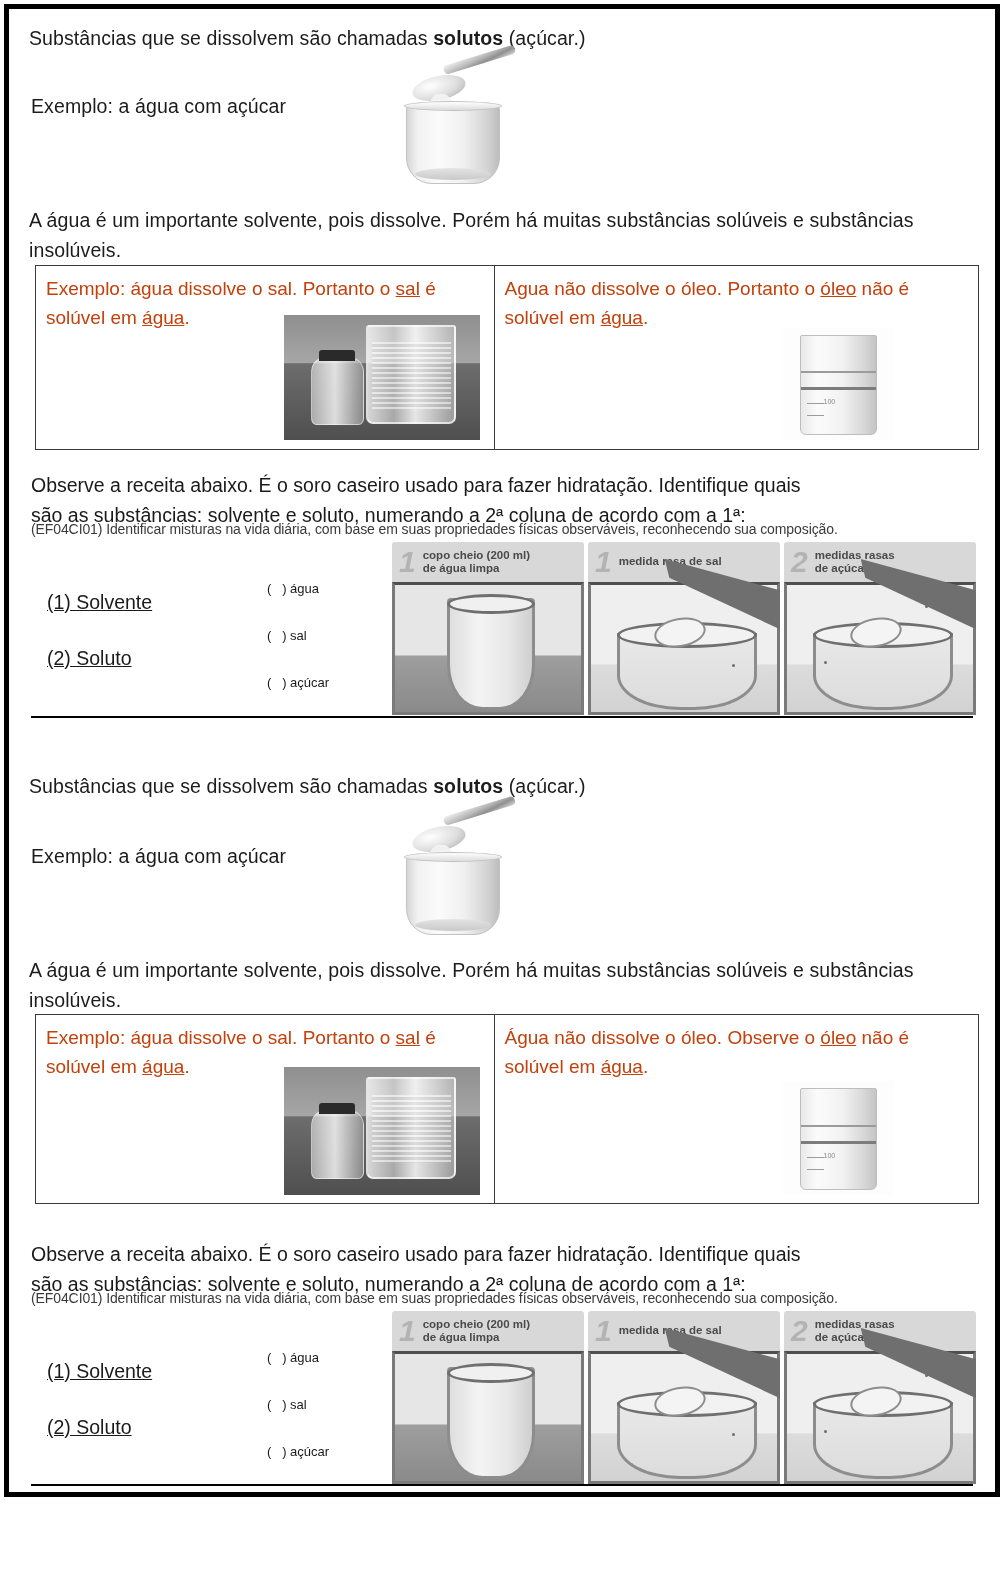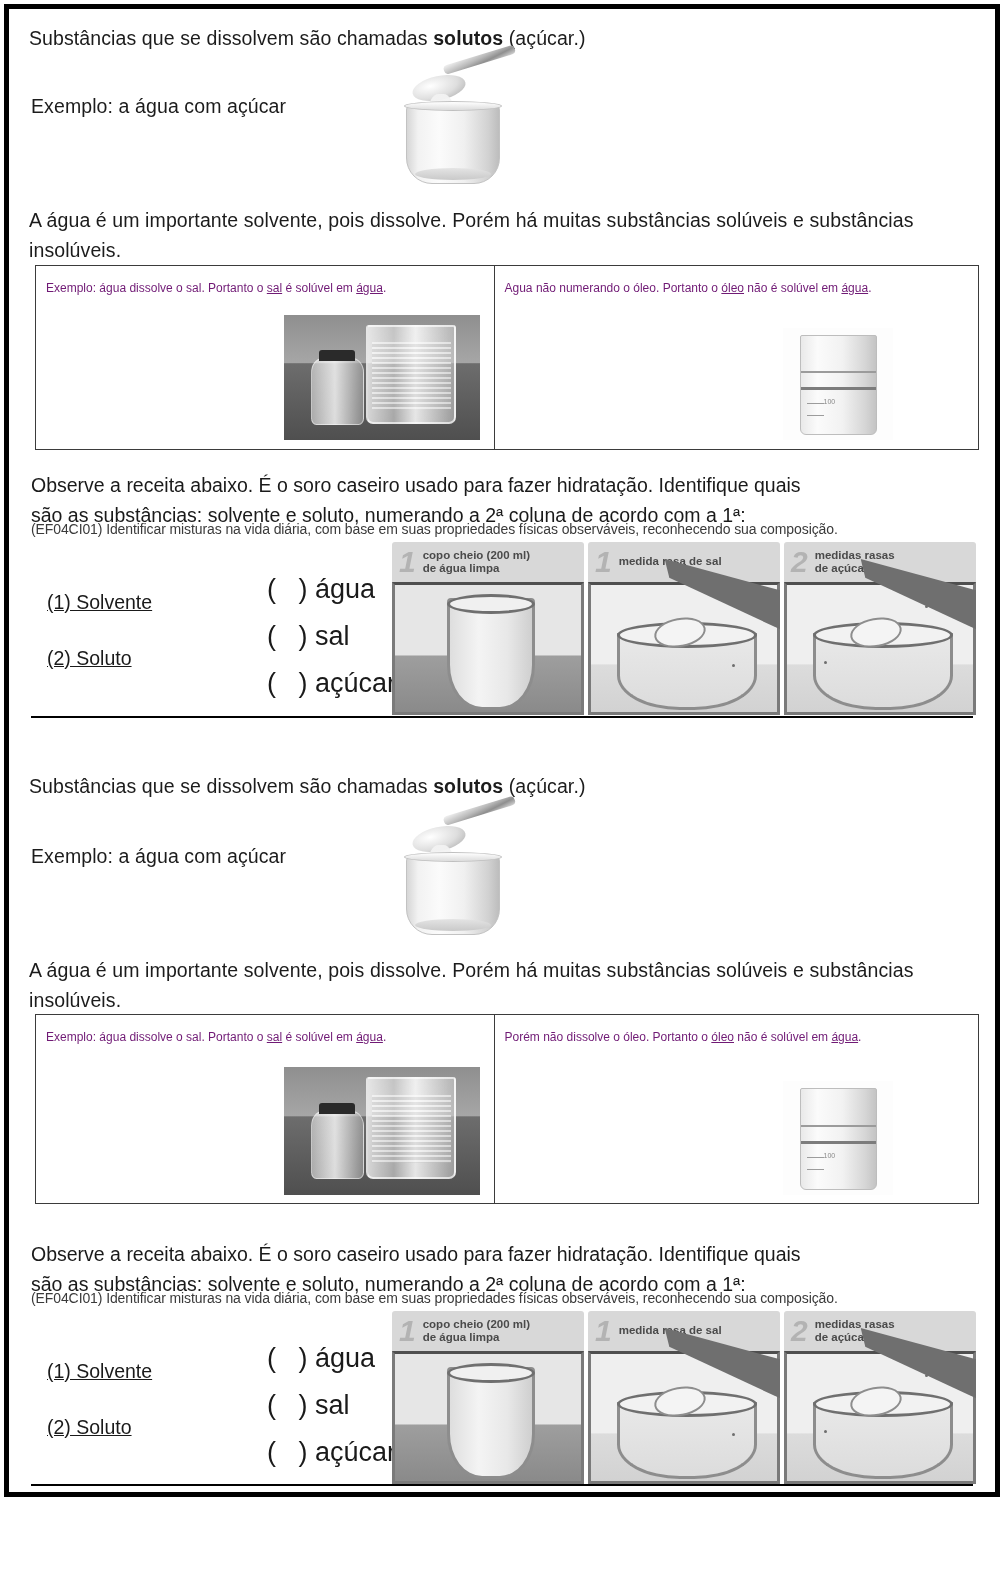--- a/index.html
+++ b/index.html
@@ -134,23 +134,23 @@
     background: #fff;
   }
   .ex-cell {
     position: relative;
     box-sizing: border-box;
     padding: 8px 10px 0 10px;
   }
   .ex-cell.left  { width: 459px; border-right: 1px solid #3b3b3b; }
   .ex-cell.right { width: 484px; }
   .ex-text {
-    font-size: 12px;
+    font-size: 19px;
     line-height: 29px;
-    color: #701a75;
+    color: #c2410c;
   }
   .u { text-decoration: underline; }
 
   
   .photo-salt-water {
     position: absolute;
     background:
       linear-gradient(to bottom, #8f8f8f 0%, #a6a6a6 38%, #6d6d6d 39%, #4f4f4f 100%);
     overflow: hidden;
   }
@@ -241,21 +241,21 @@
   }
   .key-col {
     position: absolute;
     font-size: 19.5px;
     line-height: 30px;
     text-decoration: underline;
   }
   .key-item { margin-bottom: 26px; }
   .blank-col {
     position: absolute;
-    font-size: 27px;
+    font-size: 13px;
     line-height: 30px;
   }
   .blank-item { margin-bottom: 17px; white-space: pre; }
 
   
   .recipe-strip {
     position: absolute;
     display: flex;
     gap: 4px;
   }
@@ -387,21 +387,21 @@
           <span>Exemplo: água dissolve o sal. Portanto o </span><span class="u">sal</span><span> é solúvel em </span><span class="u">água</span><span>.</span>
         </div>
         <div class="photo-salt-water" style="left:248px; top:49px; width:196px; height:125px;">
           <div class="psw-glass"></div>
           <div class="psw-shaker"></div>
           <div class="psw-cap"></div>
         </div>
       </div>
       <div class="ex-cell right">
         <div class="ex-text">
-          <span>Agua não numerando o óleo. Portanto o </span><span class="u">óleo</span><span> não é solúvel em </span><span class="u">água</span><span>.</span>
+          <span>Agua não dissolve o óleo. Portanto o </span><span class="u">óleo</span><span> não é solúvel em </span><span class="u">água</span><span>.</span>
         </div>
         <div class="photo-oil-beaker" style="left:288px; top:62px; width:110px; height:112px;">
           <div class="pob-beaker">
             <div class="pob-line pob-l1"></div>
             <div class="pob-line pob-l2"></div>
             <div class="pob-grad pob-g1"></div>
             <div class="pob-grad pob-g2"></div>
             <div class="pob-tick-label">100</div>
           </div>
         </div>
@@ -488,21 +488,21 @@
           <span>Exemplo: água dissolve o sal. Portanto o </span><span class="u">sal</span><span> é solúvel em </span><span class="u">água</span><span>.</span>
         </div>
         <div class="photo-salt-water" style="left:248px; top:52px; width:196px; height:128px;">
           <div class="psw-glass"></div>
           <div class="psw-shaker"></div>
           <div class="psw-cap"></div>
         </div>
       </div>
       <div class="ex-cell right">
         <div class="ex-text">
-          <span>Porém não dissolve o óleo. Portanto o </span><span class="u">óleo</span><span> não é solúvel em </span><span class="u">água</span><span>.</span>
+          <span>Água não dissolve o óleo. Observe o </span><span class="u">óleo</span><span> não é solúvel em </span><span class="u">água</span><span>.</span>
         </div>
         <div class="photo-oil-beaker" style="left:288px; top:66px; width:110px; height:114px;">
           <div class="pob-beaker">
             <div class="pob-line pob-l1"></div>
             <div class="pob-line pob-l2"></div>
             <div class="pob-grad pob-g1"></div>
             <div class="pob-grad pob-g2"></div>
             <div class="pob-tick-label">100</div>
           </div>
         </div>

